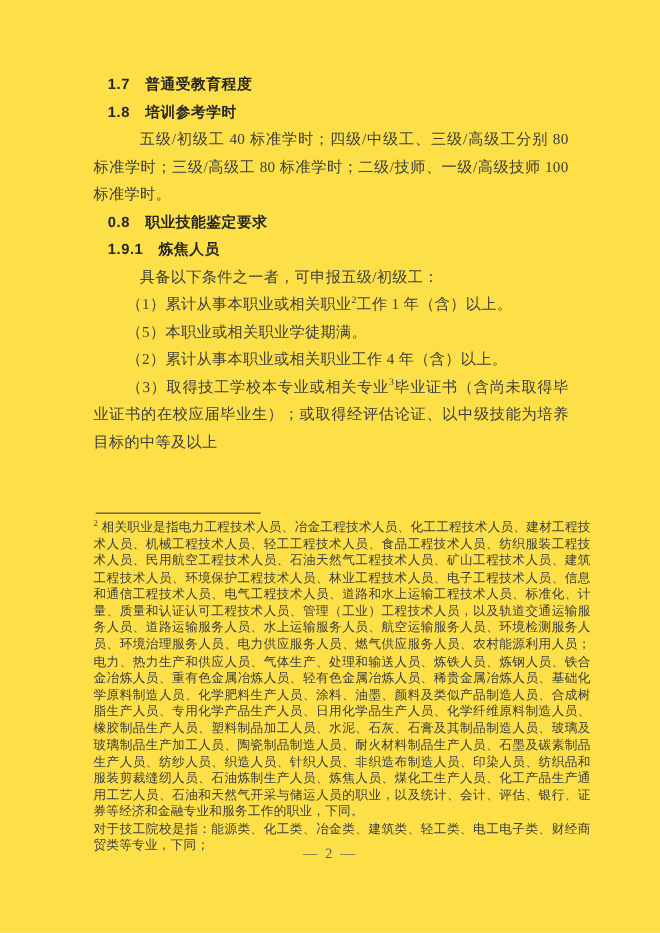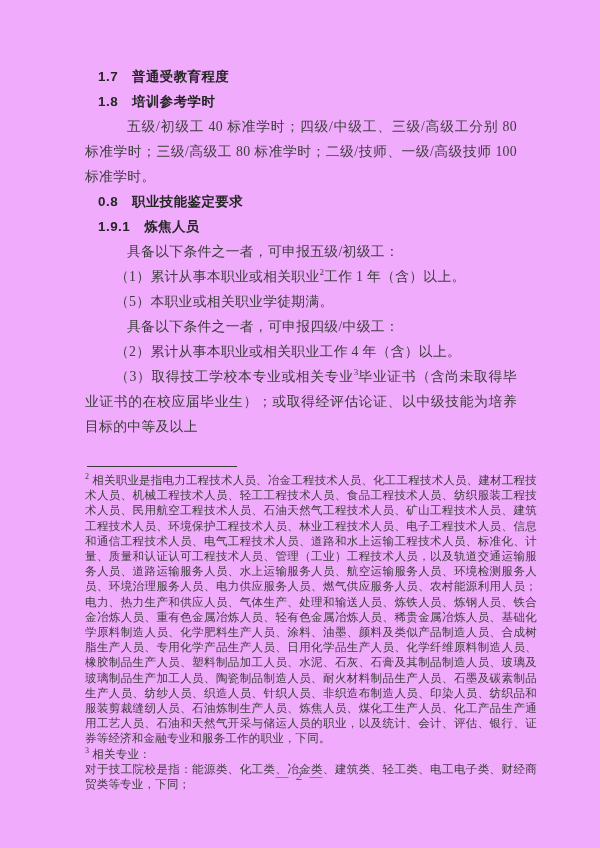--- a/index.html
+++ b/index.html
@@ -4,21 +4,21 @@
 <style>
   html,body{margin:0;padding:0;}
   body{
     width:600px;height:848px;
     background:#e9e9e9;
     font-family:"Liberation Serif","DejaVu Serif",serif;
   }
   .page{
     position:relative;
     width:600px;height:848px;
-    background:#f0abfc;
+    background:#fde047;
     overflow:hidden;
     color:#3f3f3f;
   }
   
   .content{
     position:absolute;
     left:85px;top:64px;width:432px;
     font-size:13.8px;
     line-height:25px;
     text-align:justify;
@@ -90,34 +90,32 @@
 
     <h2 class="hd">0.8　职业技能鉴定要求</h2>
     <h2 class="hd">1.9.1　炼焦人员</h2>
 
     <p class="body ind-lg">具备以下条件之一者，可申报五级/初级工：</p>
 
     <p class="body ind-item"><span>（1）累计从事本职业或相关职业</span><sup class="fnref">2</sup><span>工作 1 年（含）以上。</span></p>
 
     <p class="body ind-item">（5）本职业或相关职业学徒期满。</p>
 
-    <p class="body ind-lg">具备以下条件之一者，可申报四级/中级工：</p>
 
 
     <p class="body ind-item">（2）累计从事本职业或相关职业工作 4 年（含）以上。</p>
 
     <p class="body ind-item"><span>（3）取得技工学校本专业或相关专业</span><sup class="fnref">3</sup><span>毕业证书（含尚未取得毕业证书的在校应届毕业生）；或取得经评估论证、以中级技能为培养目标的中等及以上</span></p>
 
   </div>
 
   <div class="footnotes">
     <div class="fn-rule"></div>
 
     <p class="fn"><sup>2</sup> <span>相关职业是指电力工程技术人员、冶金工程技术人员、化工工程技术人员、建材工程技术人员、机械工程技术人员、轻工工程技术人员、食品工程技术人员、纺织服装工程技术人员、民用航空工程技术人员、石油天然气工程技术人员、矿山工程技术人员、建筑工程技术人员、环境保护工程技术人员、林业工程技术人员、电子工程技术人员、信息和通信工程技术人员、电气工程技术人员、道路和水上运输工程技术人员、标准化、计量、质量和认证认可工程技术人员、管理（工业）工程技术人员，以及轨道交通运输服务人员、道路运输服务人员、水上运输服务人员、航空运输服务人员、环境检测服务人员、环境治理服务人员、电力供应服务人员、燃气供应服务人员、农村能源利用人员；电力、热力生产和供应人员、气体生产、处理和输送人员、炼铁人员、炼钢人员、铁合金冶炼人员、重有色金属冶炼人员、轻有色金属冶炼人员、稀贵金属冶炼人员、基础化学原料制造人员、化学肥料生产人员、涂料、油墨、颜料及类似产品制造人员、合成树脂生产人员、专用化学产品生产人员、日用化学品生产人员、化学纤维原料制造人员、橡胶制品生产人员、塑料制品加工人员、水泥、石灰、石膏及其制品制造人员、玻璃及玻璃制品生产加工人员、陶瓷制品制造人员、耐火材料制品生产人员、石墨及碳素制品生产人员、纺纱人员、织造人员、针织人员、非织造布制造人员、印染人员、纺织品和服装剪裁缝纫人员、石油炼制生产人员、炼焦人员、煤化工生产人员、化工产品生产通用工艺人员、石油和天然气开采与储运人员的职业，以及统计、会计、评估、银行、证券等经济和金融专业和服务工作的职业，下同。</span></p>
 
-    <p class="fn"><sup>3</sup> <span>相关专业：</span></p>
 
     <p class="fn">对于技工院校是指：能源类、化工类、冶金类、建筑类、轻工类、电工电子类、财经商贸类等专业，下同；</p>
   </div>
 
   <div class="pagenum">— 2 —</div>
 
 </div>
 
 </body></html>

